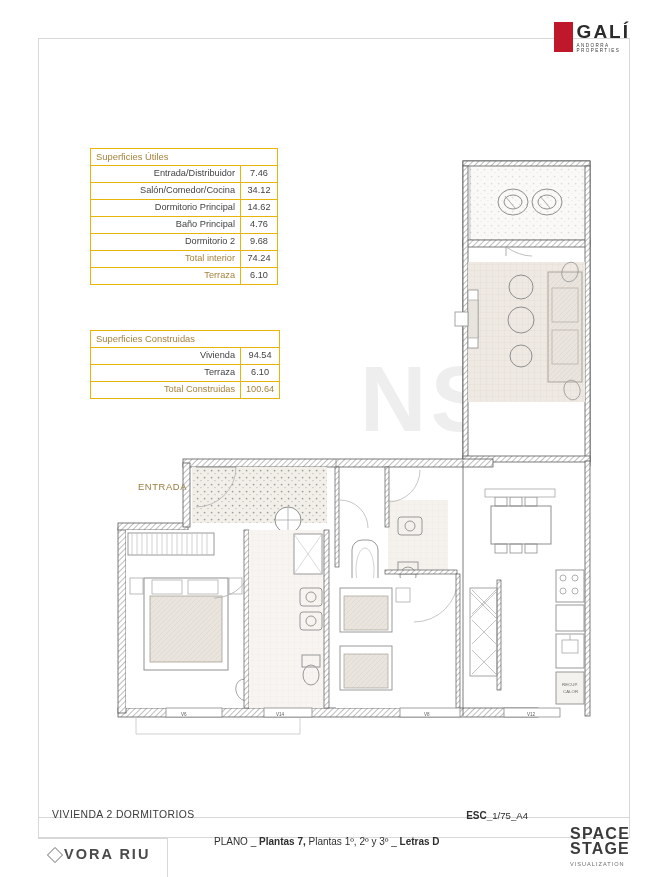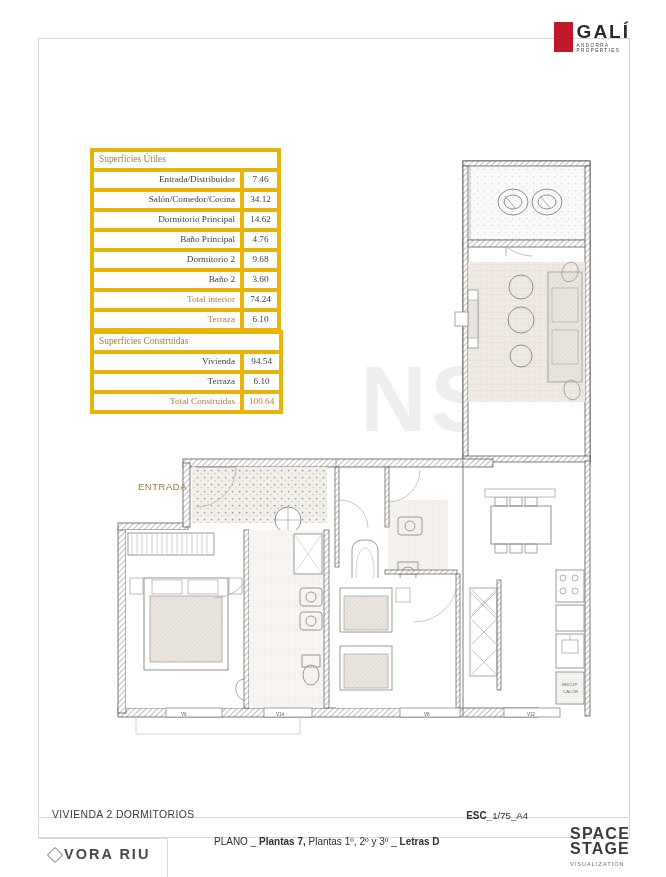--- a/index.html
+++ b/index.html
@@ -60,26 +60,25 @@
   }
 
   
   .tbl {
     position: absolute;
     border-collapse: collapse;
     font-size: 9.2px;
     background: rgba(255,255,255,0.85);
   }
   .tbl td {
-    border: 4px solid #eab308;
+    border: 1px solid #eab308;
     padding: 1px 5px 2px 5px;
     height: 16px;
     line-height: 13px;
     white-space: nowrap;
-    font-family: Liberation Serif, serif;
   }
   .tbl td.lbl { text-align: right; width: 150px; color: #434343; }
   .tbl td.val { text-align: center; width: 37px; color: #434343; }
   .tbl td.head {
     text-align: left;
     color: #a6823c;
     font-size: 9.4px;
   }
   .tbl td.gold { color: #a6823c; }
 
@@ -454,24 +453,20 @@
     </tr>
     <tr>
       <td class="lbl">Baño Principal</td>
       <td class="val">4.76</td>
     </tr>
     <tr>
       <td class="lbl">Dormitorio 2</td>
       <td class="val">9.68</td>
     </tr>
     <tr>
-      <td class="lbl">Baño 2</td>
-      <td class="val">3.60</td>
-    </tr>
-    <tr>
       <td class="lbl gold">Total interior</td>
       <td class="val">74.24</td>
     </tr>
     <tr>
       <td class="lbl gold">Terraza</td>
       <td class="val">6.10</td>
     </tr>
   </tbody>
 </table>
 

